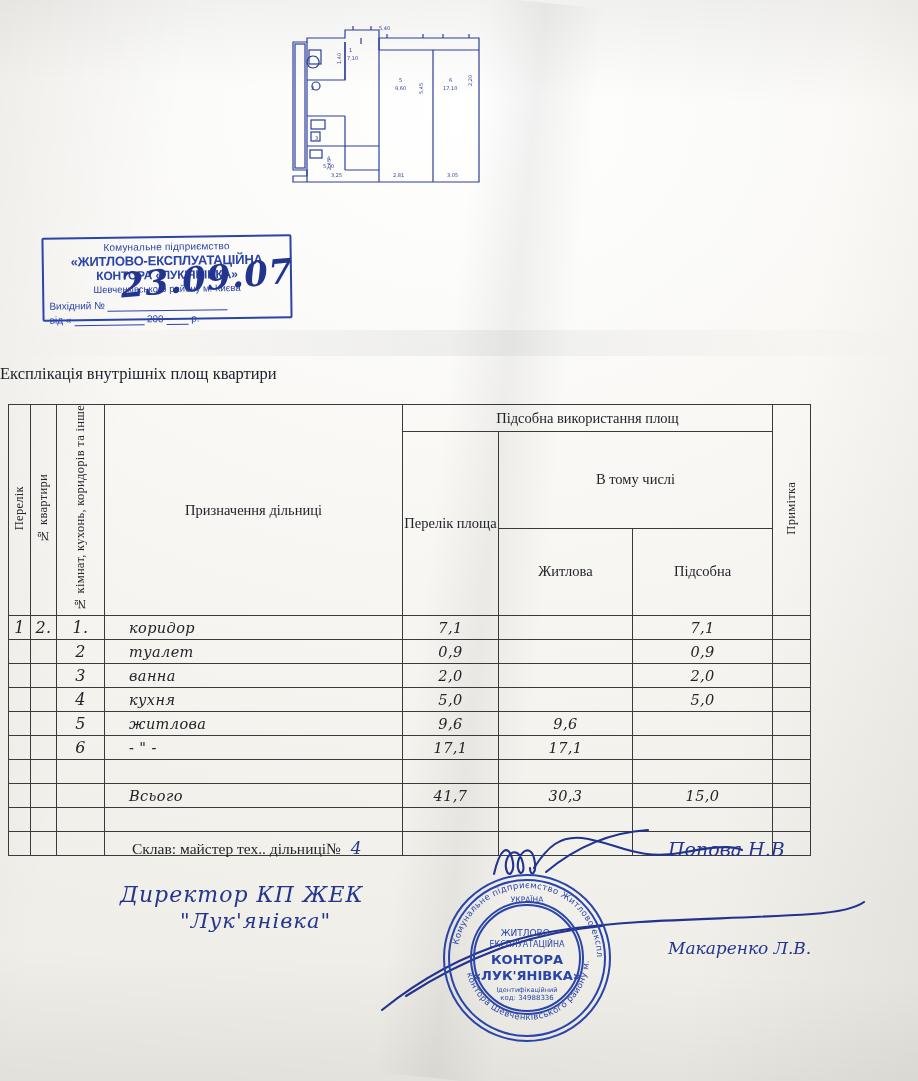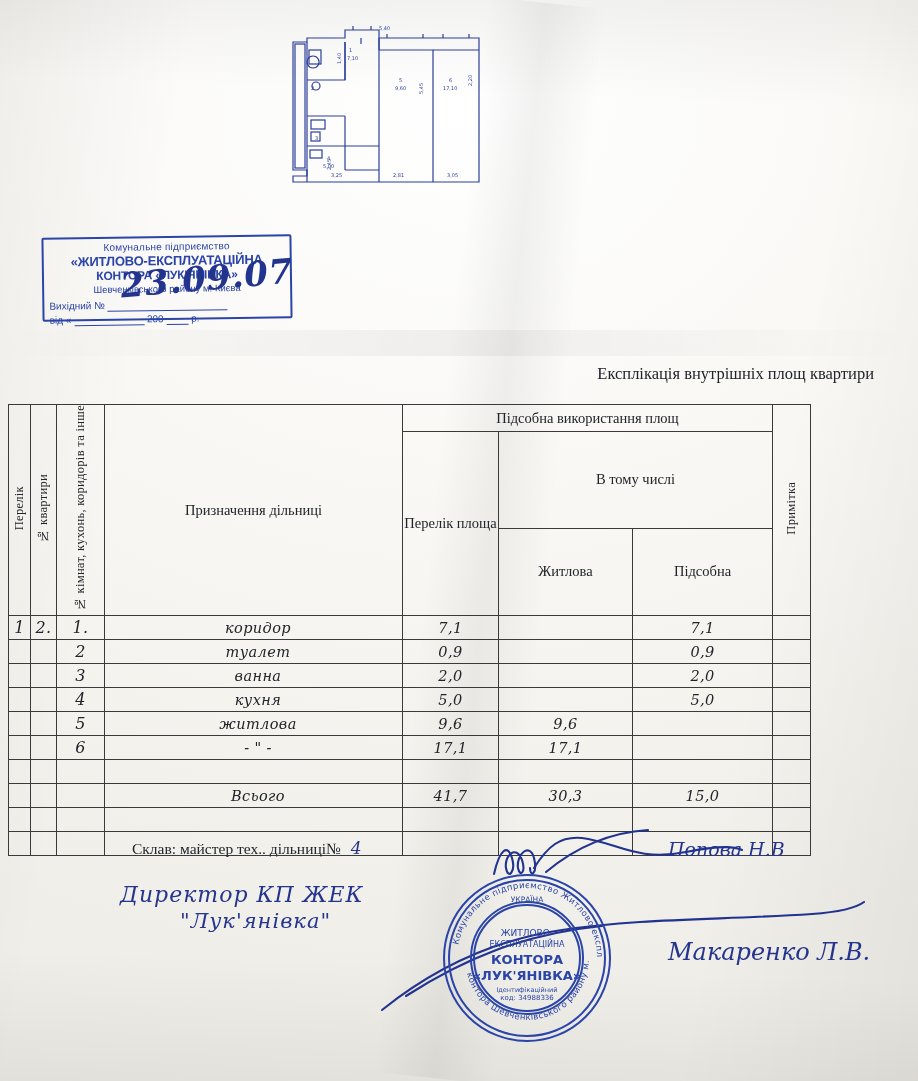--- a/index.html
+++ b/index.html
@@ -85,21 +85,21 @@
     letter-spacing: 1px;
     white-space: nowrap;
   }
 
   
   #doc-title {
     position: absolute;
     left: 0;
     top: 364px;
     width: 874px;
-    text-align: right;
+    text-align: left;
     font-size: 16.5px;
     color: #20232b;
   }
 
   
   #table-wrap {
     position: absolute;
     left: 8px;
     top: 404px;
     width: 802px;
@@ -131,21 +131,21 @@
   .vtext.two { line-height: 1.15; }
   .hdr-tall { height: 170px; }
   .row { height: 24px; }
   .hw {
     font-family: "DejaVu Serif", serif;
     font-style: italic;
     color: #26348c;
     font-size: 17px;
     letter-spacing: .4px;
   }
-  .hw.left { text-align: center; padding-left: 9px; }
+  .hw.left { text-align: left; padding-left: 24px; }
   .hw.num { font-size: 16px; }
 
   
   #footer {
     position: absolute;
     left: 0;
     top: 838px;
     width: 918px;
     height: 243px;
   }
@@ -186,21 +186,21 @@
     white-space: nowrap;
   }
   #director .l2 { display: block; margin-left: 60px; margin-top: 2px; font-size: 21px; }
   #name-bottom {
     position: absolute;
     left: 668px;
     top: 100px;
     font-family: "DejaVu Serif", serif;
     font-style: italic;
     color: #25348d;
-    font-size: 24px;
+    font-size: 17px;
     white-space: nowrap;
   }
 
   
   .sig { position: absolute; pointer-events: none; }
 
   
   #seal {
     position: absolute;
     left: 441px;

